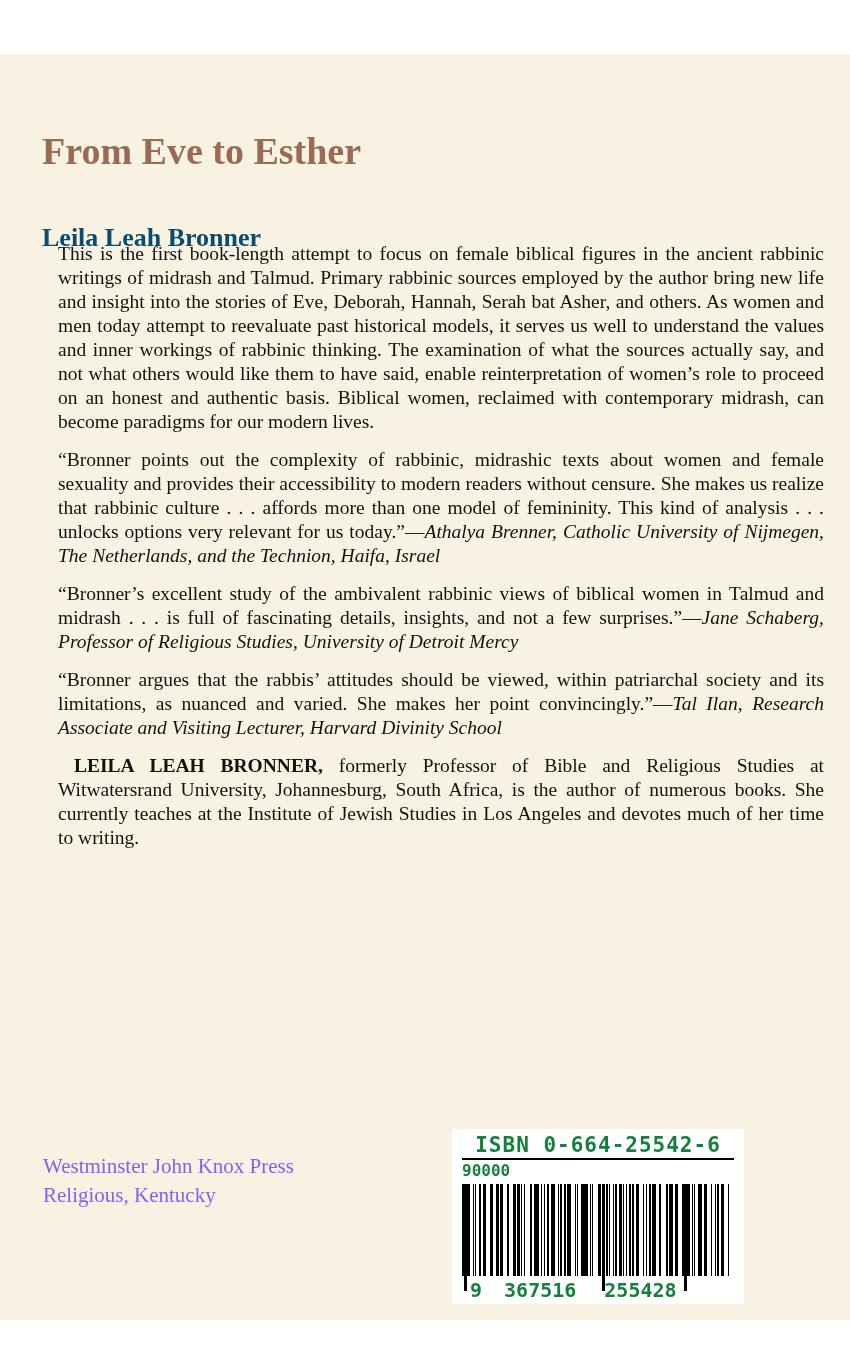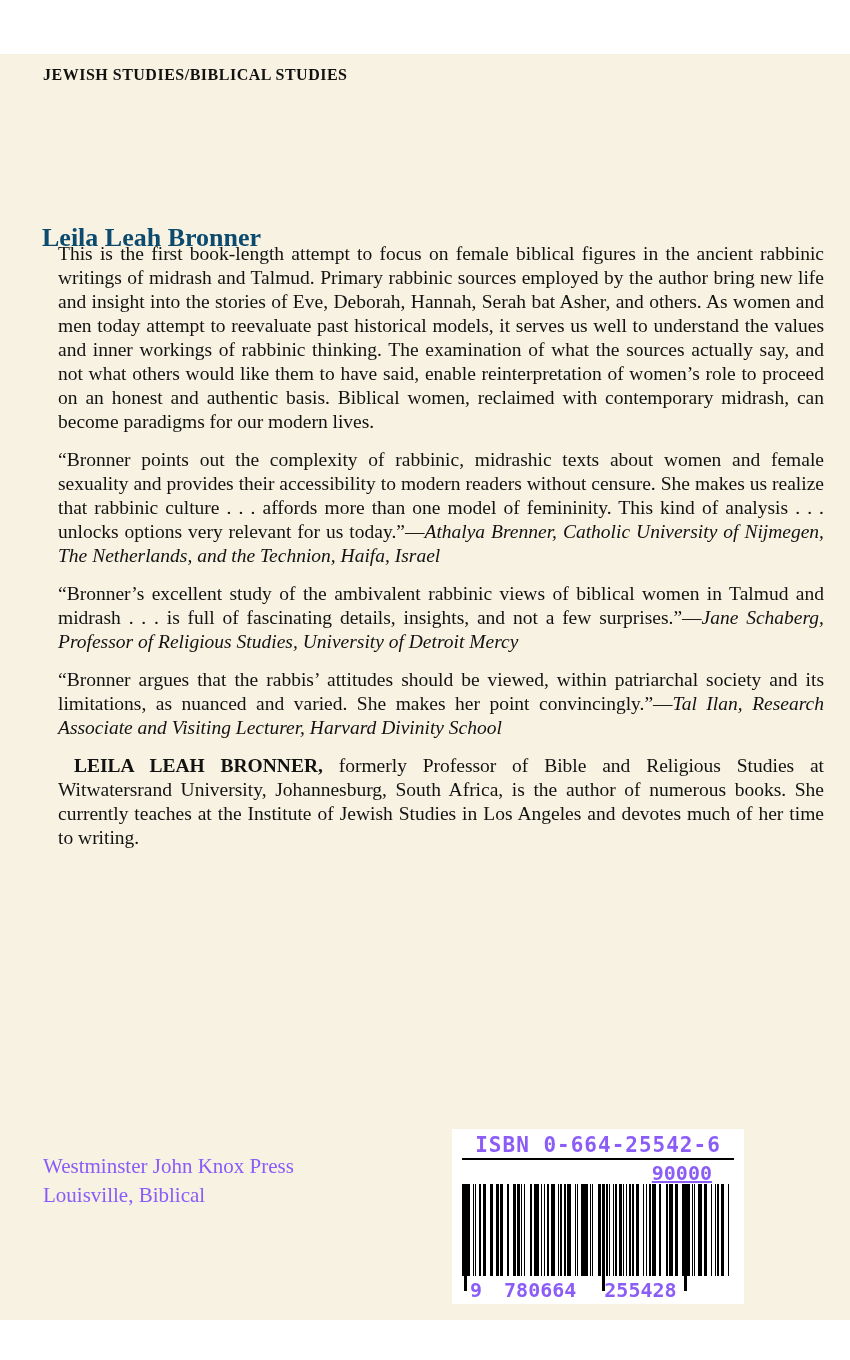--- a/index.html
+++ b/index.html
@@ -39,29 +39,29 @@
   .bio strong{font-weight:bold;margin-left:16px;}
 
   .publisher{
     position:absolute;left:43px;top:1152px;
     color:#8b5cf6;font-weight:normal;font-size:21px;line-height:29px;
   }
 
   .barcode-box{
     position:absolute;left:452px;top:1129px;width:292px;height:175px;
     background:#ffffff;padding:4px 10px 0 10px;box-sizing:border-box;
-    font-family:"DejaVu Sans Mono", monospace;color:#8b5cf6;
+    font-family:"DejaVu Sans Mono", monospace;color:#15803d;
   }
   .isbn-row{
     font-size:21px;font-weight:bold;text-align:center;letter-spacing:1px;
     border-bottom:2px solid #000;padding-bottom:1px;white-space:nowrap;
   }
   .price-row{
-    font-size:20px;font-weight:bold;text-align:right;
-    padding:1px 22px 1px 0;height:22px;text-decoration:underline;
+    font-size:16px;font-weight:bold;text-align:left;
+    padding:1px 22px 1px 0;height:22px;
   }
   .bars{
     position:relative;height:92px;overflow:visible;
     background-color:#ffffff;
     background-image:
       repeating-linear-gradient(90deg,#000 0px,#000 2px,transparent 2px,transparent 4px,#000 4px,#000 7px,transparent 7px,transparent 11px,#000 11px,#000 12px,transparent 12px,transparent 17px),
       repeating-linear-gradient(90deg,#000 0px,#000 1px,transparent 1px,transparent 6px,#000 6px,#000 8px,transparent 8px,transparent 13px,#000 13px,#000 14px,transparent 14px,transparent 23px);
   }
   .guard{position:absolute;top:0;width:3px;height:107px;background:#000;}
   .g1{left:2px;} .g2{left:140px;} .g3{left:222px;}
@@ -72,22 +72,22 @@
   }
   .ean-row .sp1{margin-right:22px;}
   .ean-row .sp2{margin-right:28px;}
 </style>
 </head>
 <body>
 
 <div class="cover">
   <div class="paper"></div>
 
-  <div class="category">JEWISH STUDIES/BIBLICAL STUDIES</div>
 
+  <h1 class="title">From Eve to Esther</h1>
 
 
   <h3 class="author">Leila Leah Bronner</h3>
 
   <div class="body-copy">
     <p class="desc">This is the first book-length attempt to focus on female biblical figures in the ancient rabbinic writings of midrash and Talmud. Primary rabbinic sources employed by the author bring new life and insight into the stories of Eve, Deborah, Hannah, Serah bat Asher, and others. As women and men today attempt to reevaluate past historical models, it serves us well to understand the values and inner workings of rabbinic thinking. The examination of what the sources actually say, and not what others would like them to have said, enable reinterpretation of women’s role to proceed on an honest and authentic basis. Biblical women, reclaimed with contemporary midrash, can become paradigms for our modern lives.</p>
 
     <p class="quote">
       <span>“Bronner points out the complexity of rabbinic, midrashic texts about women and female sexuality and provides their accessibility to modern readers without censure. She makes us realize that rabbinic culture . . . affords more than one model of femininity. This kind of analysis . . . unlocks options very relevant for us today.”—</span><em>Athalya Brenner, Catholic University of Nijmegen, The Netherlands, and the Technion, Haifa, Israel</em>
     </p>
@@ -101,30 +101,30 @@
     </p>
 
 
     <p class="bio">
       <strong>LEILA LEAH BRONNER,</strong><span> formerly Professor of Bible and Religious Studies at Witwatersrand University, Johannesburg, South Africa, is the author of numerous books. She currently teaches at the Institute of Jewish Studies in Los Angeles and devotes much of her time to writing.</span>
     </p>
   </div>
 
   <div class="publisher">
     <div>Westminster John Knox Press</div>
-    <div>Louisville, Biblical</div>
+    <div>Religious, Kentucky</div>
   </div>
 
   <div class="barcode-box">
     <div class="isbn-row">ISBN 0-664-25542-6</div>
     <div class="price-row">90000</div>
     <div class="bars">
       <div class="guard g1"></div>
       <div class="guard g2"></div>
       <div class="guard g3"></div>
     </div>
     <div class="ean-row">
       <span class="sp1">9</span>
-      <span class="sp2">780664</span>
+      <span class="sp2">367516</span>
       <span class="sp3">255428</span>
     </div>
   </div>
 </div>
 
 </body></html>

